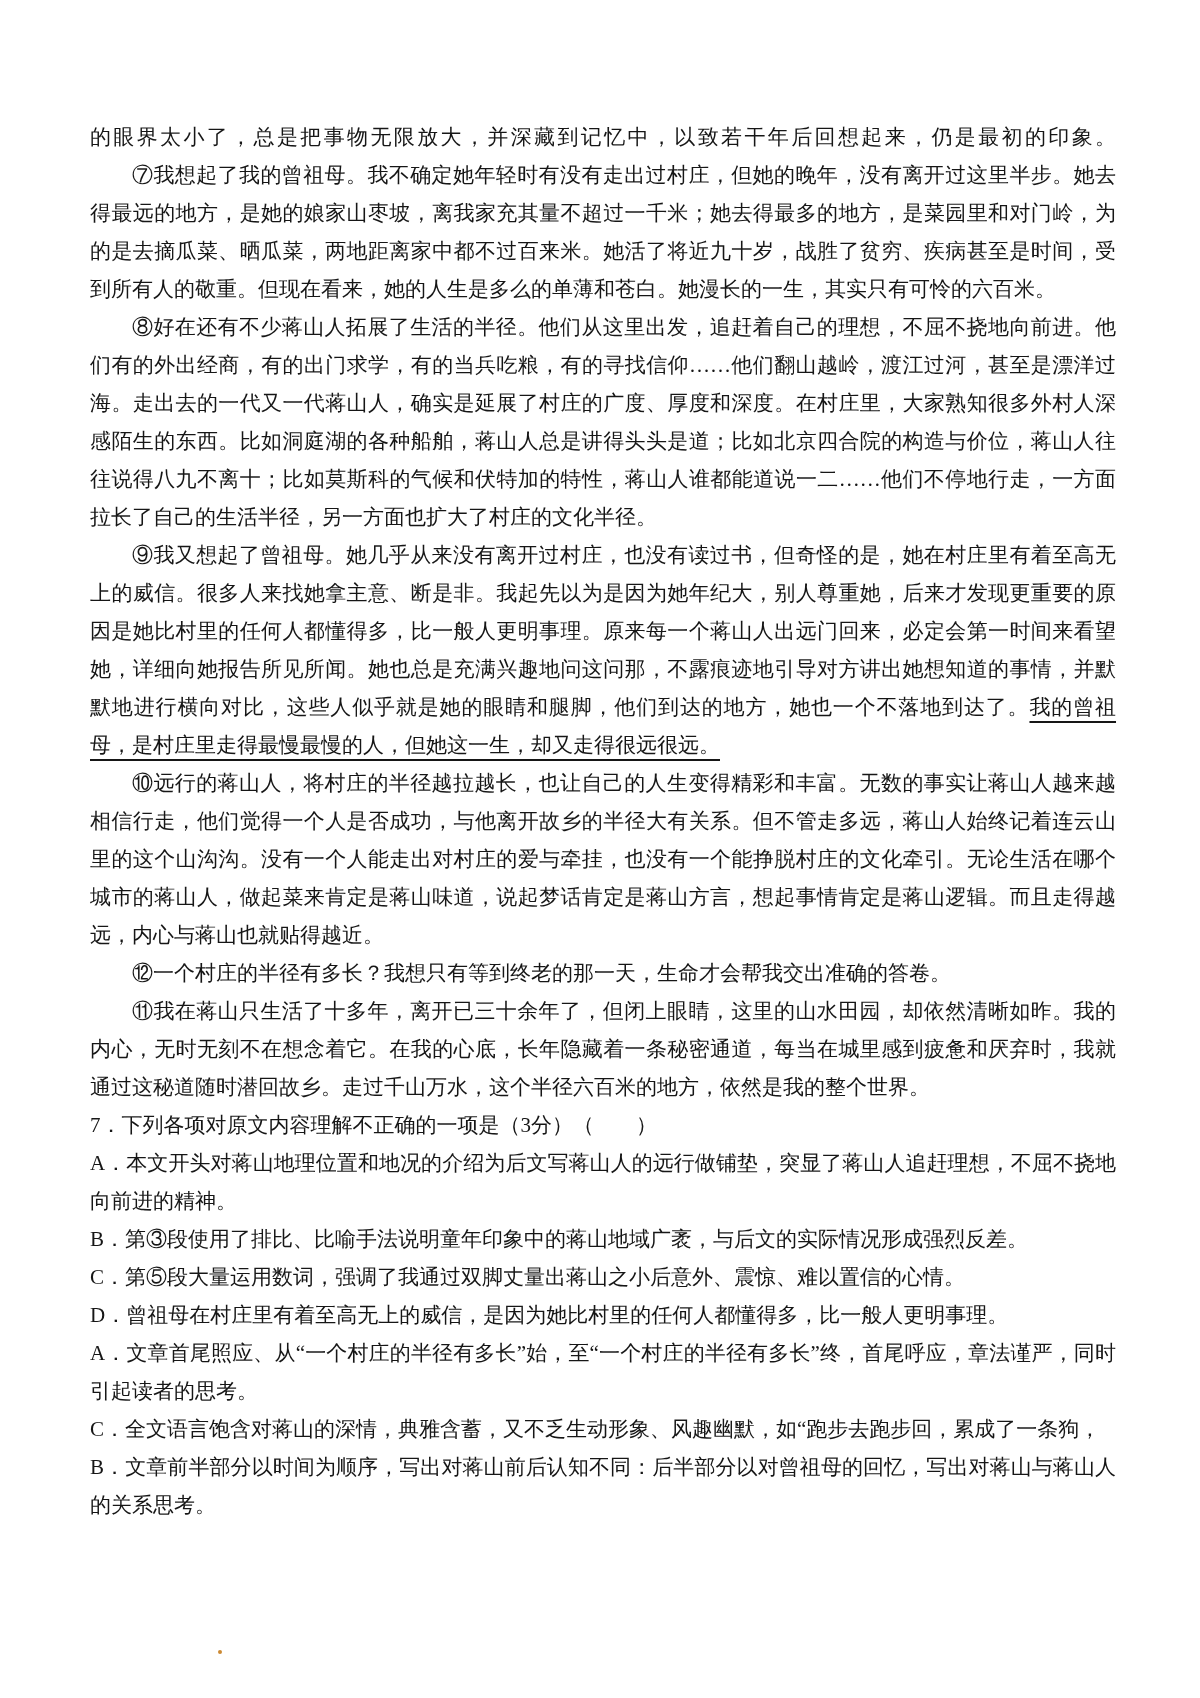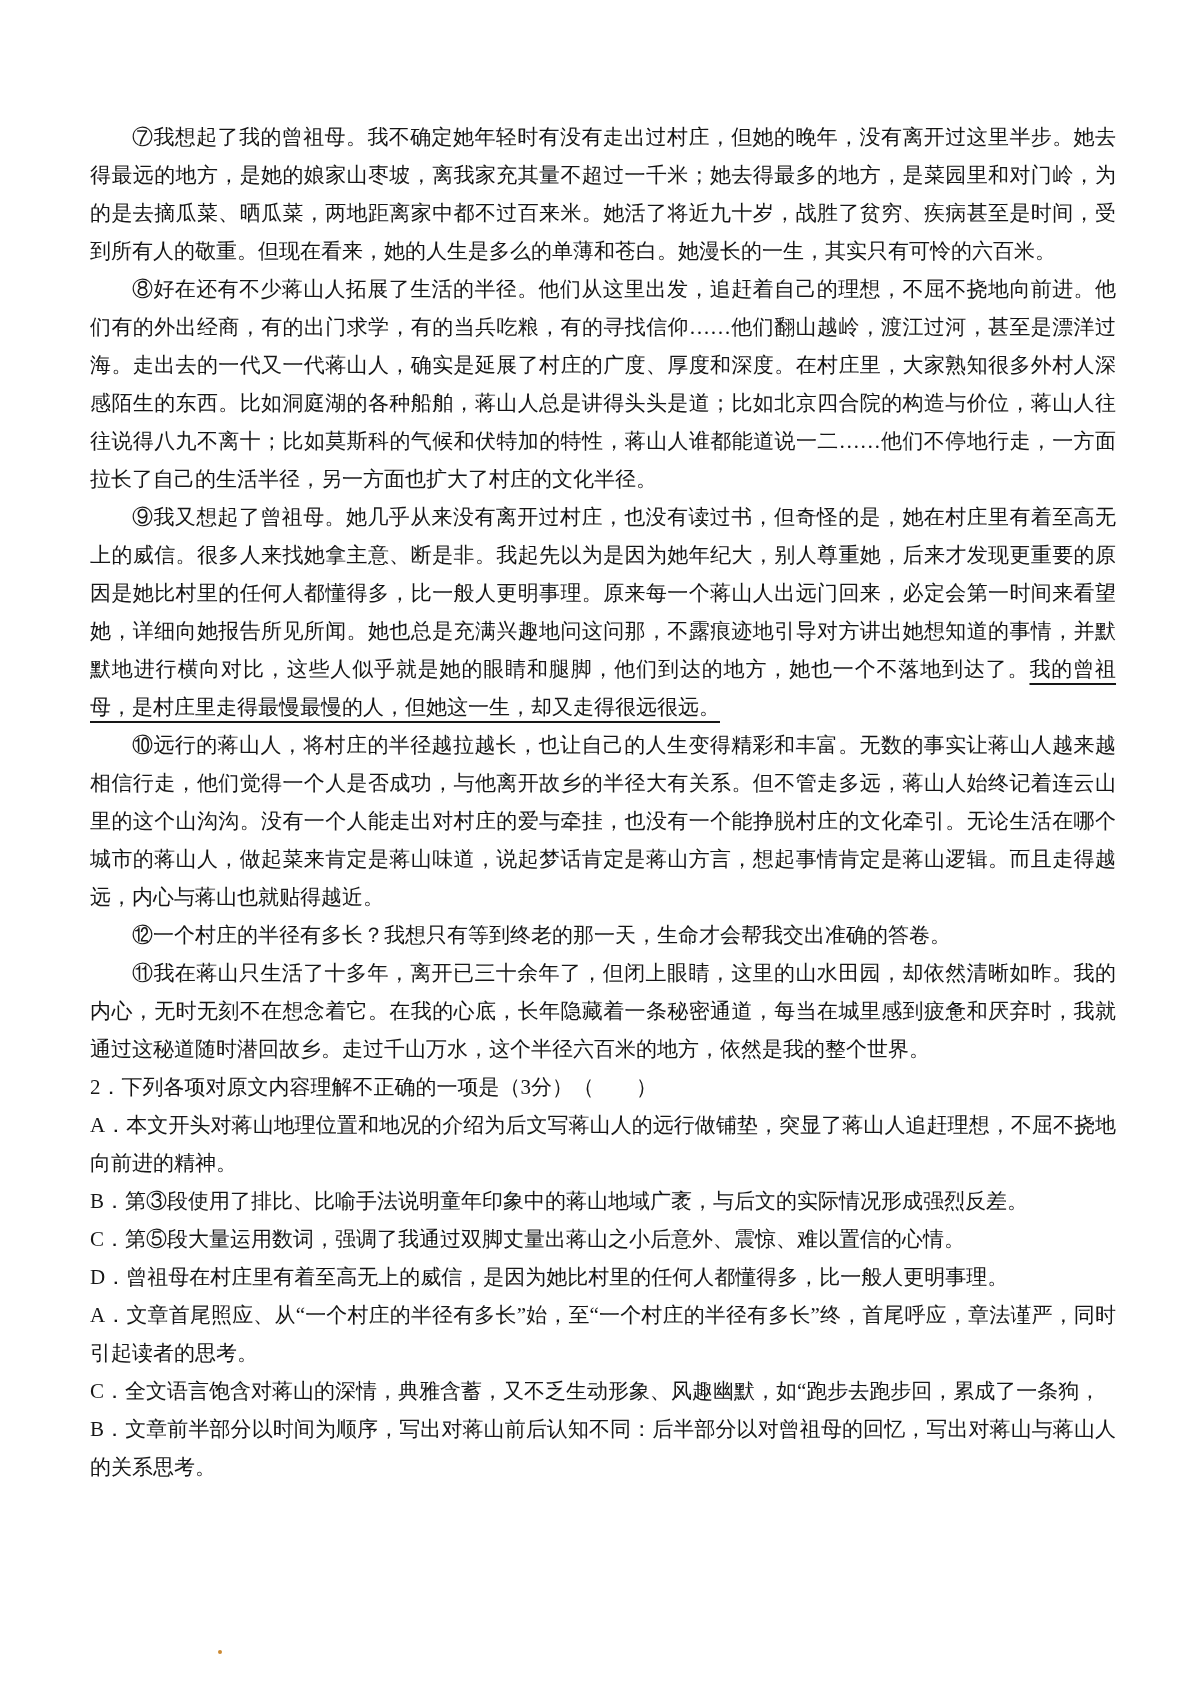--- a/index.html
+++ b/index.html
@@ -57,27 +57,28 @@
     width: 4px;
     height: 4px;
     border-radius: 50%;
   }
 </style>
 </head>
 <body>
 
 <div class="page">
   <div id="doc">
+      <p class="cont"><span>的眼界太小了，总是把事物无限放大，并深藏到记忆中，以致若干年后回想起来，仍是最初的印象。</span></p>
       <p class="body"><span>⑦我想起了我的曾祖母。我不确定她年轻时有没有走出过村庄，但她的晚年，没有离开过这里半步。她去得最远的地方，是她的娘家山枣坡，离我家充其量不超过一千米；她去得最多的地方，是菜园里和对门岭，为的是去摘瓜菜、晒瓜菜，两地距离家中都不过百来米。她活了将近九十岁，战胜了贫穷、疾病甚至是时间，受到所有人的敬重。但现在看来，她的人生是多么的单薄和苍白。她漫长的一生，其实只有可怜的六百米。</span></p>
       <p class="body"><span>⑧好在还有不少蒋山人拓展了生活的半径。他们从这里出发，追赶着自己的理想，不屈不挠地向前进。他们有的外出经商，有的出门求学，有的当兵吃粮，有的寻找信仰……他们翻山越岭，渡江过河，甚至是漂洋过海。走出去的一代又一代蒋山人，确实是延展了村庄的广度、厚度和深度。在村庄里，大家熟知很多外村人深感陌生的东西。比如洞庭湖的各种船舶，蒋山人总是讲得头头是道；比如北京四合院的构造与价位，蒋山人往往说得八九不离十；比如莫斯科的气候和伏特加的特性，蒋山人谁都能道说一二……他们不停地行走，一方面拉长了自己的生活半径，另一方面也扩大了村庄的文化半径。</span></p>
       <p class="body"><span>⑨我又想起了曾祖母。她几乎从来没有离开过村庄，也没有读过书，但奇怪的是，她在村庄里有着至高无上的威信。很多人来找她拿主意、断是非。我起先以为是因为她年纪大，别人尊重她，后来才发现更重要的原因是她比村里的任何人都懂得多，比一般人更明事理。原来每一个蒋山人出远门回来，必定会第一时间来看望她，详细向她报告所见所闻。她也总是充满兴趣地问这问那，不露痕迹地引导对方讲出她想知道的事情，并默默地进行横向对比，这些人似乎就是她的眼睛和腿脚，他们到达的地方，她也一个不落地到达了。</span><span class="ul">我的曾祖母，是村庄里走得最慢最慢的人，但她这一生，却又走得很远很远。</span></p>
       <p class="body"><span>⑩远行的蒋山人，将村庄的半径越拉越长，也让自己的人生变得精彩和丰富。无数的事实让蒋山人越来越相信行走，他们觉得一个人是否成功，与他离开故乡的半径大有关系。但不管走多远，蒋山人始终记着连云山里的这个山沟沟。没有一个人能走出对村庄的爱与牵挂，也没有一个能挣脱村庄的文化牵引。无论生活在哪个城市的蒋山人，做起菜来肯定是蒋山味道，说起梦话肯定是蒋山方言，想起事情肯定是蒋山逻辑。而且走得越远，内心与蒋山也就贴得越近。</span></p>
       <p class="body"><span>⑫一个村庄的半径有多长？我想只有等到终老的那一天，生命才会帮我交出准确的答卷。</span></p>
       <p class="body"><span>⑪我在蒋山只生活了十多年，离开已三十余年了，但闭上眼睛，这里的山水田园，却依然清晰如昨。我的内心，无时无刻不在想念着它。在我的心底，长年隐藏着一条秘密通道，每当在城里感到疲惫和厌弃时，我就通过这秘道随时潜回故乡。走过千山万水，这个半径六百米的地方，依然是我的整个世界。</span></p>
-      <p class="question"><span>2．下列各项对原文内容理解不正确的一项是（3分）（　　）</span></p>
+      <p class="question"><span>7．下列各项对原文内容理解不正确的一项是（3分）（　　）</span></p>
       <p class="option"><span>A．本文开头对蒋山地理位置和地况的介绍为后文写蒋山人的远行做铺垫，突显了蒋山人追赶理想，不屈不挠地向前进的精神。</span></p>
       <p class="option"><span>B．第③段使用了排比、比喻手法说明童年印象中的蒋山地域广袤，与后文的实际情况形成强烈反差。</span></p>
       <p class="option"><span>C．第⑤段大量运用数词，强调了我通过双脚丈量出蒋山之小后意外、震惊、难以置信的心情。</span></p>
       <p class="option"><span>D．曾祖母在村庄里有着至高无上的威信，是因为她比村里的任何人都懂得多，比一般人更明事理。</span></p>
       <p class="option"><span>A．文章首尾照应、从“一个村庄的半径有多长”始，至“一个村庄的半径有多长”终，首尾呼应，章法谨严，同时引起读者的思考。</span></p>
       <p class="option"><span>C．全文语言饱含对蒋山的深情，典雅含蓄，又不乏生动形象、风趣幽默，如“跑步去跑步回，累成了一条狗，</span></p>
       <p class="option"><span>B．文章前半部分以时间为顺序，写出对蒋山前后认知不同：后半部分以对曾祖母的回忆，写出对蒋山与蒋山人的关系思考。</span></p>
     </div>
   <div class="speck" style="background: rgb(204, 138, 51);"></div>
 </div>

